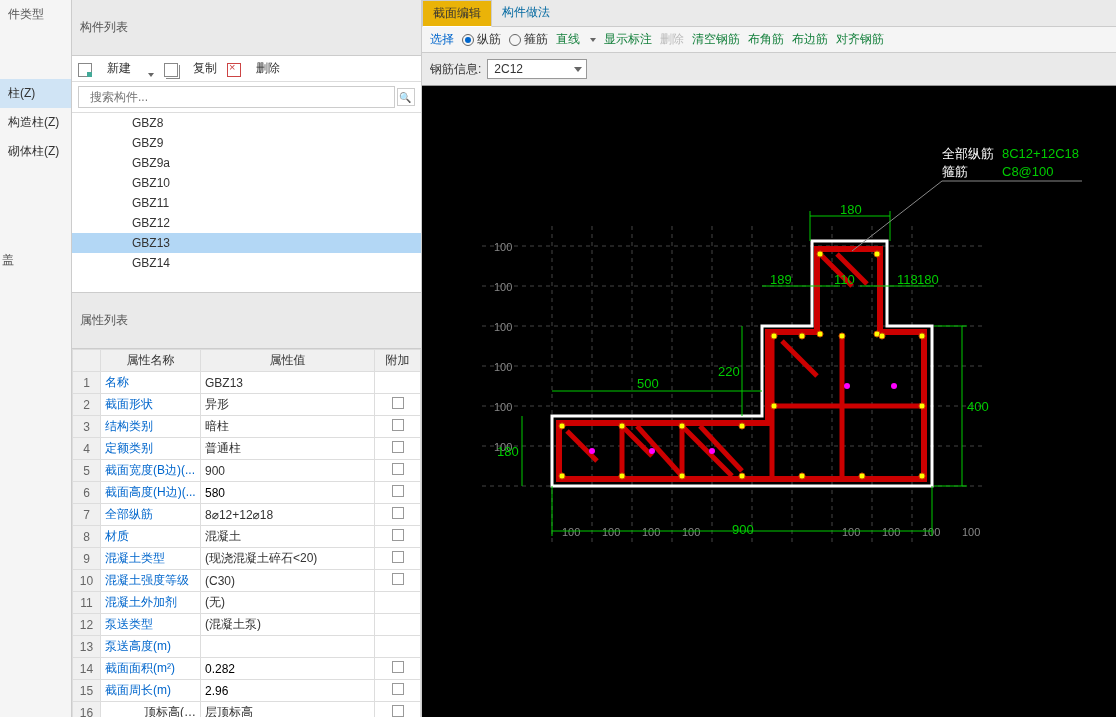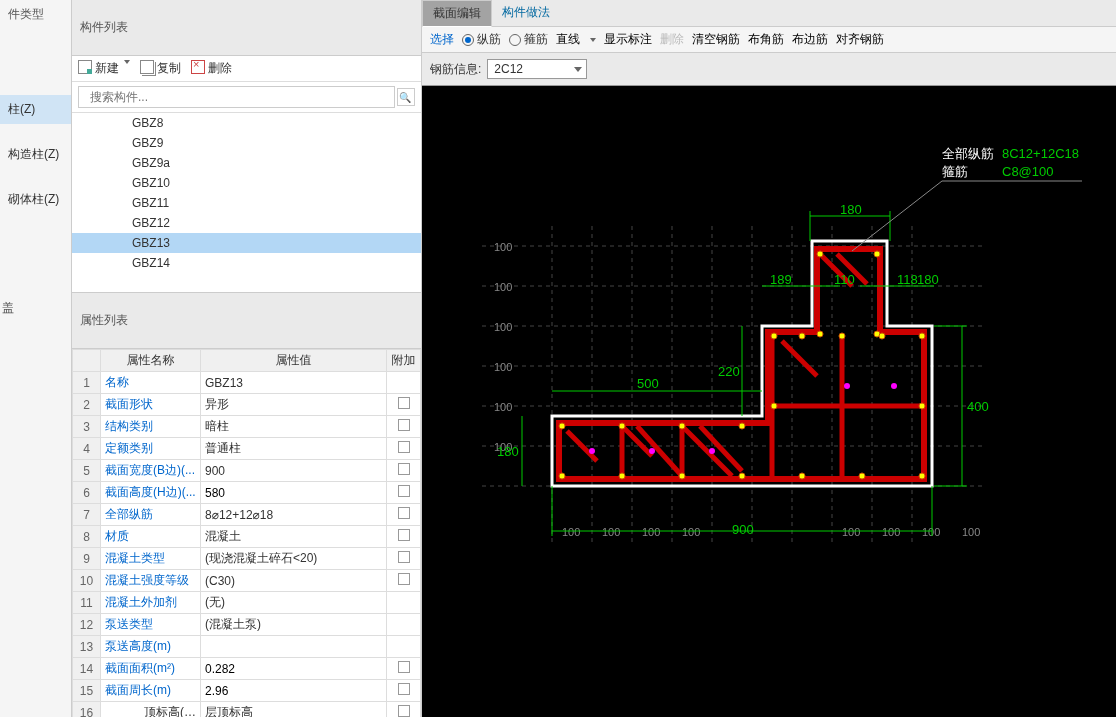--- a/index.html
+++ b/index.html
@@ -1,25 +1,25 @@
 <!DOCTYPE html>
 <html><head>
 <meta charset="utf-8">
 <style>
 * { box-sizing: border-box; margin: 0; padding: 0; }
 body { font-family: "Microsoft YaHei", sans-serif; font-size: 12px; color: #333; background: #fff; overflow: hidden; }
 .app { display: flex; width: 1116px; height: 717px; }
 .left-col { width: 72px; border-right: 1px solid #ccc; background: #f5f5f5; }
 .left-col .header { padding: 6px 8px; font-weight: normal; color: #555; }
-.left-col .item { padding: 6px 8px; cursor: pointer; margin-top: 16px; }
+.left-col .item { padding: 6px 8px; cursor: pointer; }
 .left-col .item.active { background: #d0e4f5; }
 .mid-col { width: 350px; display: flex; flex-direction: column; border-right: 1px solid #ccc; }
 .panel-title { background: #eaeaea; padding: 19px 8px; border-bottom: 1px solid #ccc; color: #555; font-family: Liberation Mono, monospace; }
 .toolbar { display: flex; align-items: center; padding: 4px 6px; gap: 10px; border-bottom: 1px solid #ddd; }
-.tb-btn { display: flex; align-items: flex-start; gap: 3px; cursor: pointer; }
+.tb-btn { display: flex; align-items: flex-end; gap: 15px; cursor: pointer; }
 .tb-btn .ico { width: 14px; height: 14px; display: inline-block; }
 .ico-new { border: 1px solid #888; background: #fff; position: relative; }
 .ico-new::after { content: ""; position: absolute; right: -1px; bottom: -1px; width: 5px; height: 5px; background: #4a9; }
 .ico-copy { background: #fff; border: 1px solid #888; box-shadow: 1px 1px 0 #fff, 2px 2px 0 #888; width: 10px; height: 12px; }
 .ico-del { background: #fff; border: 1px solid #c44; position: relative; }
 .ico-del::after { content: "×"; color: #c44; position: absolute; top: -3px; left: 1px; font-size: 11px; }
 .caret { width: 0; height: 0; border-left: 3px solid transparent; border-right: 3px solid transparent; border-top: 4px solid #666; margin-left: 2px; }
 .search-row { display: flex; align-items: center; padding: 4px 6px; border-bottom: 1px solid #ddd; }
 .search-row input { flex: 1; border: 1px solid #ccc; padding: 3px 11px; font-size: 12px; }
 .search-row .sico { width: 18px; height: 18px; border: 1px solid #ccc; margin-left: 2px; display: flex; align-items: center; justify-content: center; cursor: pointer; }
@@ -35,27 +35,27 @@
 table.prop td.rownum { background: #f0f0f0; text-align: center; width: 28px; color: #666; }
 table.prop td.pname { color: #0066cc; width: 100px; overflow: hidden; white-space: nowrap; text-overflow: ellipsis; }
 table.prop td.pname.black { color: #333; padding-left: 43px; }
 table.prop td.pval { color: #333; }
 table.prop td.pval.gray { color: #000000; }
 table.prop td.chk { width: 30px; text-align: center; }
 table.prop td.chk .box { display: inline-block; width: 12px; height: 12px; border: 1px solid #999; background: #fff; }
 .main-col { flex: 1; display: flex; flex-direction: column; background: #000; }
 .main-tabs { background: #eaeaea; display: flex; border-bottom: 1px solid #ccc; }
 .main-tabs .tab { padding: 4px 10px; cursor: pointer; color: #0369a1; }
-.main-tabs .tab.active { background: #a3a3a3; color: #333; border: 1px solid #ccc; border-bottom: 1px solid #fff; margin-bottom: -1px; }
+.main-tabs .tab.active { background: #eab308; color: #333; border: 1px solid #ccc; border-bottom: 1px solid #fff; margin-bottom: -1px; }
 .main-toolbar { background: #f5f5f5; padding: 4px 8px; display: flex; align-items: center; gap: 8px; border-bottom: 1px solid #ccc; }
 .main-toolbar .link { color: #0066cc; cursor: pointer; }
 .main-toolbar .radio { display: flex; align-items: center; gap: 3px; }
 .main-toolbar .radio .r { width: 12px; height: 12px; border: 1px solid #666; border-radius: 50%; display: inline-flex; align-items: center; justify-content: center; }
 .main-toolbar .radio .r.on::after { content: ""; width: 6px; height: 6px; background: #0066cc; border-radius: 50%; }
-.main-toolbar .txt { color: #000000; cursor: pointer; }
+.main-toolbar .txt { color: #15803d; cursor: pointer; }
 .main-toolbar .txt.disabled { color: #bbb; }
 .rebar-info { background: #eaeaea; padding: 6px 8px; display: flex; align-items: center; gap: 6px; border-bottom: 1px solid #999; }
 .rebar-info .sel { border: 1px solid #999; background: #fff; padding: 2px 18px 2px 6px; position: relative; min-width: 100px; }
 .rebar-info .sel::after { content: ""; position: absolute; right: 4px; top: 7px; width: 0; height: 0; border-left: 4px solid transparent; border-right: 4px solid transparent; border-top: 5px solid #666; }
 .canvas { flex: 1; background: #000; position: relative; overflow: hidden; }
 .canvas svg { position: absolute; top: 0; left: 0; }
 .exp { display: inline-block; width: 10px; text-align: center; color: #666; }
 </style>
 </head>
 <body>
@@ -108,21 +108,21 @@
 
     <div class="prop-panel">
       <div class="panel-title">属性列表</div>
       <div class="prop-table-wrap">
         <table class="prop">
           <thead>
             <tr>
               <th style="width:28px"></th>
               <th style="width:100px">属性名称</th>
               <th>属性值</th>
-              <th style="width:34px">附加</th>
+              <th style="width:46px">附加</th>
             </tr>
           </thead>
           <tbody id="prop-body">
               <tr>
                 <td class="rownum">1</td>
                 <td class="pname">名称</td>
                 <td class="pval">GBZ13</td>
                 <td class="chk"></td>
               </tr>
               <tr>

